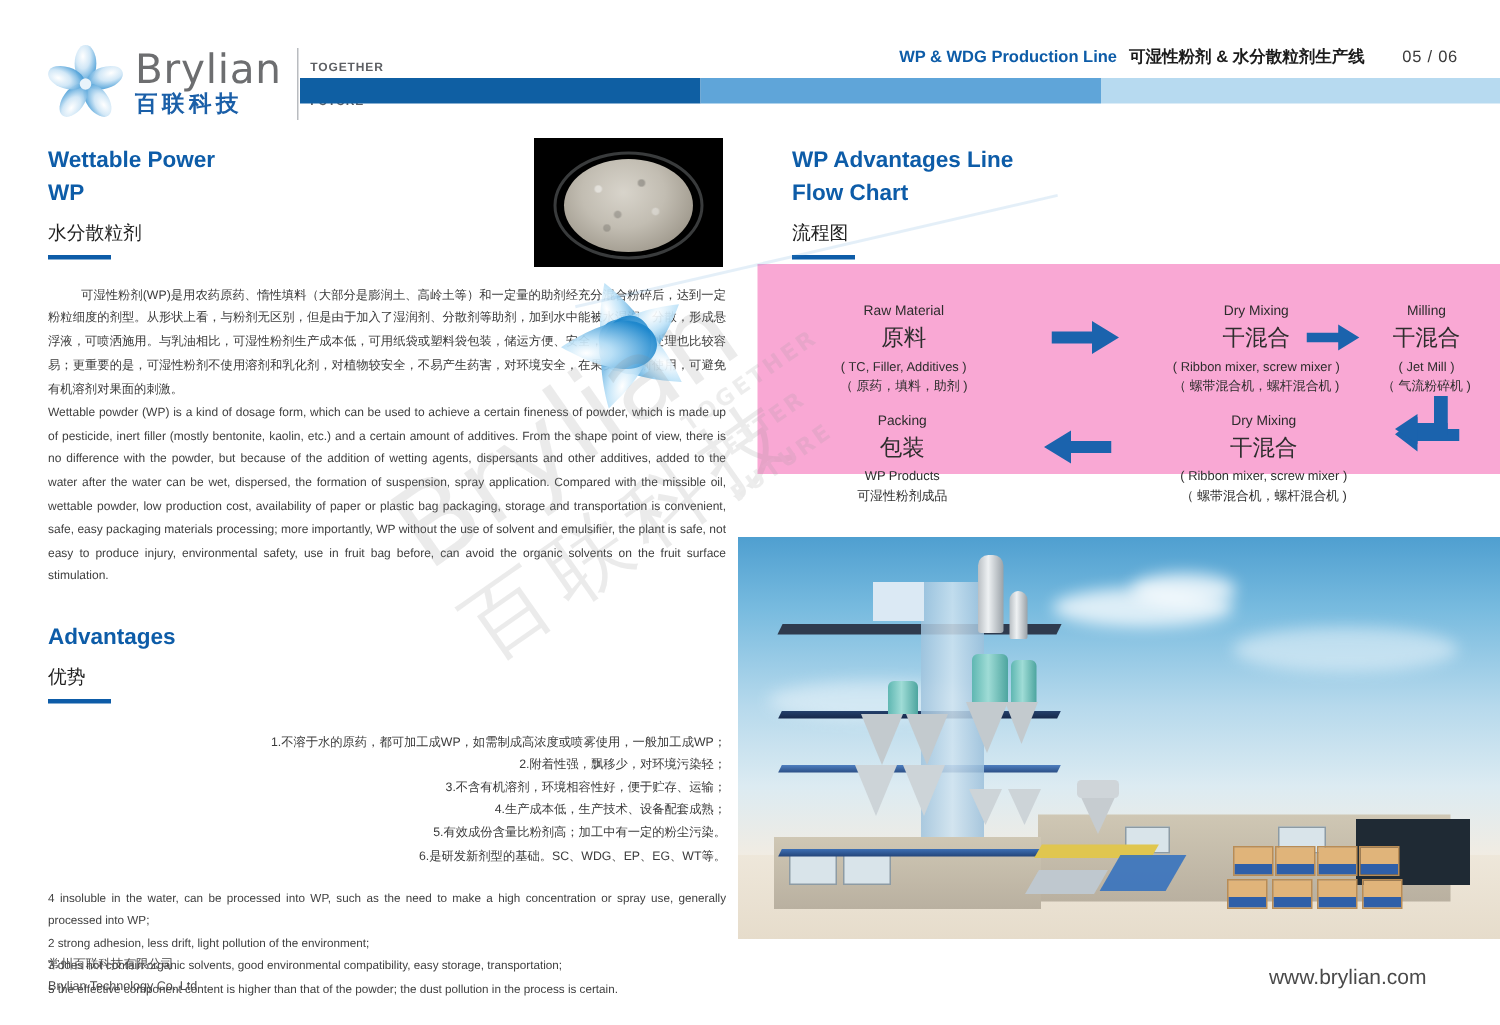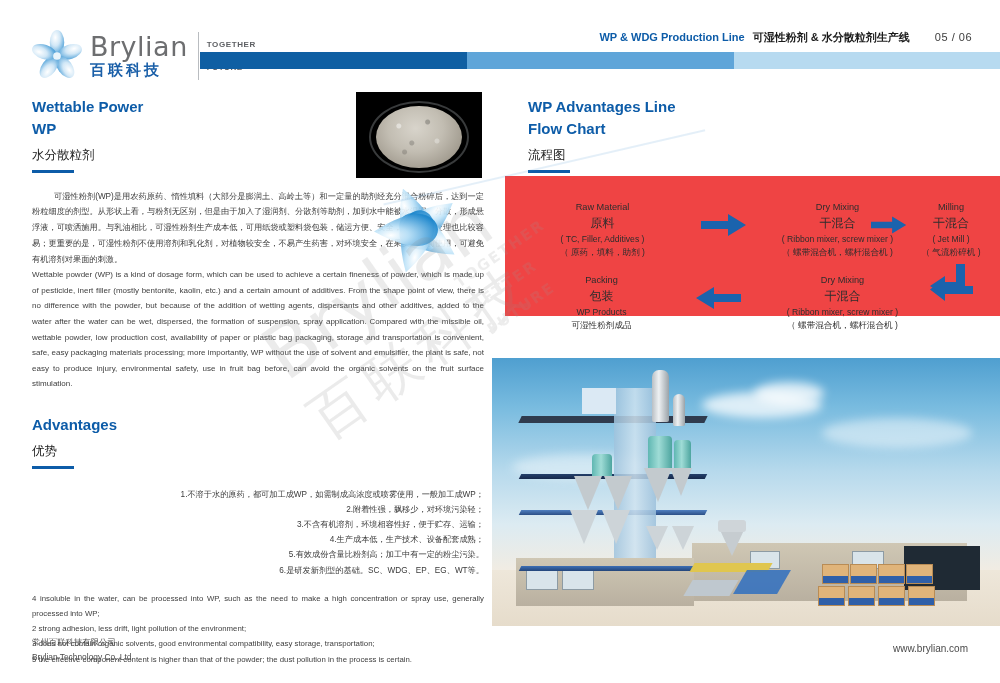--- a/index.html
+++ b/index.html
@@ -64,24 +64,24 @@
           radial-gradient(circle at 22% 28%, rgba(255,255,255,.45) 0 2px, transparent 3px),
           radial-gradient(circle at 62% 20%, rgba(0,0,0,.22) 0 2px, transparent 3px),
           radial-gradient(circle at 40% 62%, rgba(0,0,0,.18) 0 2px, transparent 3px),
           radial-gradient(circle at 75% 58%, rgba(255,255,255,.32) 0 2px, transparent 3px),
           radial-gradient(circle at 30% 80%, rgba(0,0,0,.16) 0 2px, transparent 3px);}
 
   
   .droplets{position:absolute;left:330px;top:168px;width:180px;height:120px;pointer-events:none;}
 
   
-  .flow{position:absolute;left:505px;top:176px;width:495px;height:140px;background:#ef4444;}
+  .flow{position:absolute;left:505px;top:176px;width:495px;height:140px;background:#f9a8d4;}
   .fbox{position:absolute;text-align:center;color:#2d2d2d;line-height:1.55;}
   .fbox .l1{font-size:9.2px;}
-  .fbox .l2{font-size:12px;}
+  .fbox .l2{font-size:15px;}
   .fbox .l3{font-size:8.6px;}
   .fbox .l4{font-size:8.6px;}
 
   .arrow-r{position:absolute;width:46px;height:24px;}
   .arrow-l{position:absolute;width:46px;height:24px;}
   .arrow-el{position:absolute;width:44px;height:40px;}
 
   
   .factory{position:absolute;left:492px;top:358px;width:508px;height:268px;overflow:hidden;}
   .sky{position:absolute;inset:0;background:linear-gradient(to bottom,#4f9fd0 0%,#78bbdf 18%,#b6d9ec 42%,#dcebf2 62%,#f2ece2 80%,#efe6d8 100%);}
@@ -104,21 +104,21 @@
   .wm-en{font-size:74px;line-height:1;}
   .wm-cn{font-size:56px;letter-spacing:8px;margin-top:4px;}
   .wm-line{position:absolute;left:170px;top:34px;width:330px;height:2px;background:#3f8fd0;
            transform:rotate(22deg);opacity:.8;}
   .wm-tag{position:absolute;left:196px;top:66px;font-size:15px;font-weight:bold;
           color:#9a9a9a;line-height:1.9;letter-spacing:2px;}
 
   
   .footer{position:absolute;left:0;bottom:0;width:1000px;height:58px;}
   .foot-left{position:absolute;left:32px;top:10px;font-size:8.4px;line-height:1.75;color:#4a4a4a;}
-  .foot-right{position:absolute;right:32px;top:18px;font-size:10px;color:#4a4a4a;}
+  .foot-right{position:absolute;right:49px;top:18px;font-size:14px;color:#4a4a4a;}
 </style>
 </head>
 <body>
 
 <div class="page">
 
   <div class="header">
 
     <div class="logo-wrap">
       <svg class="logo-mark" viewBox="0 0 60 54">

